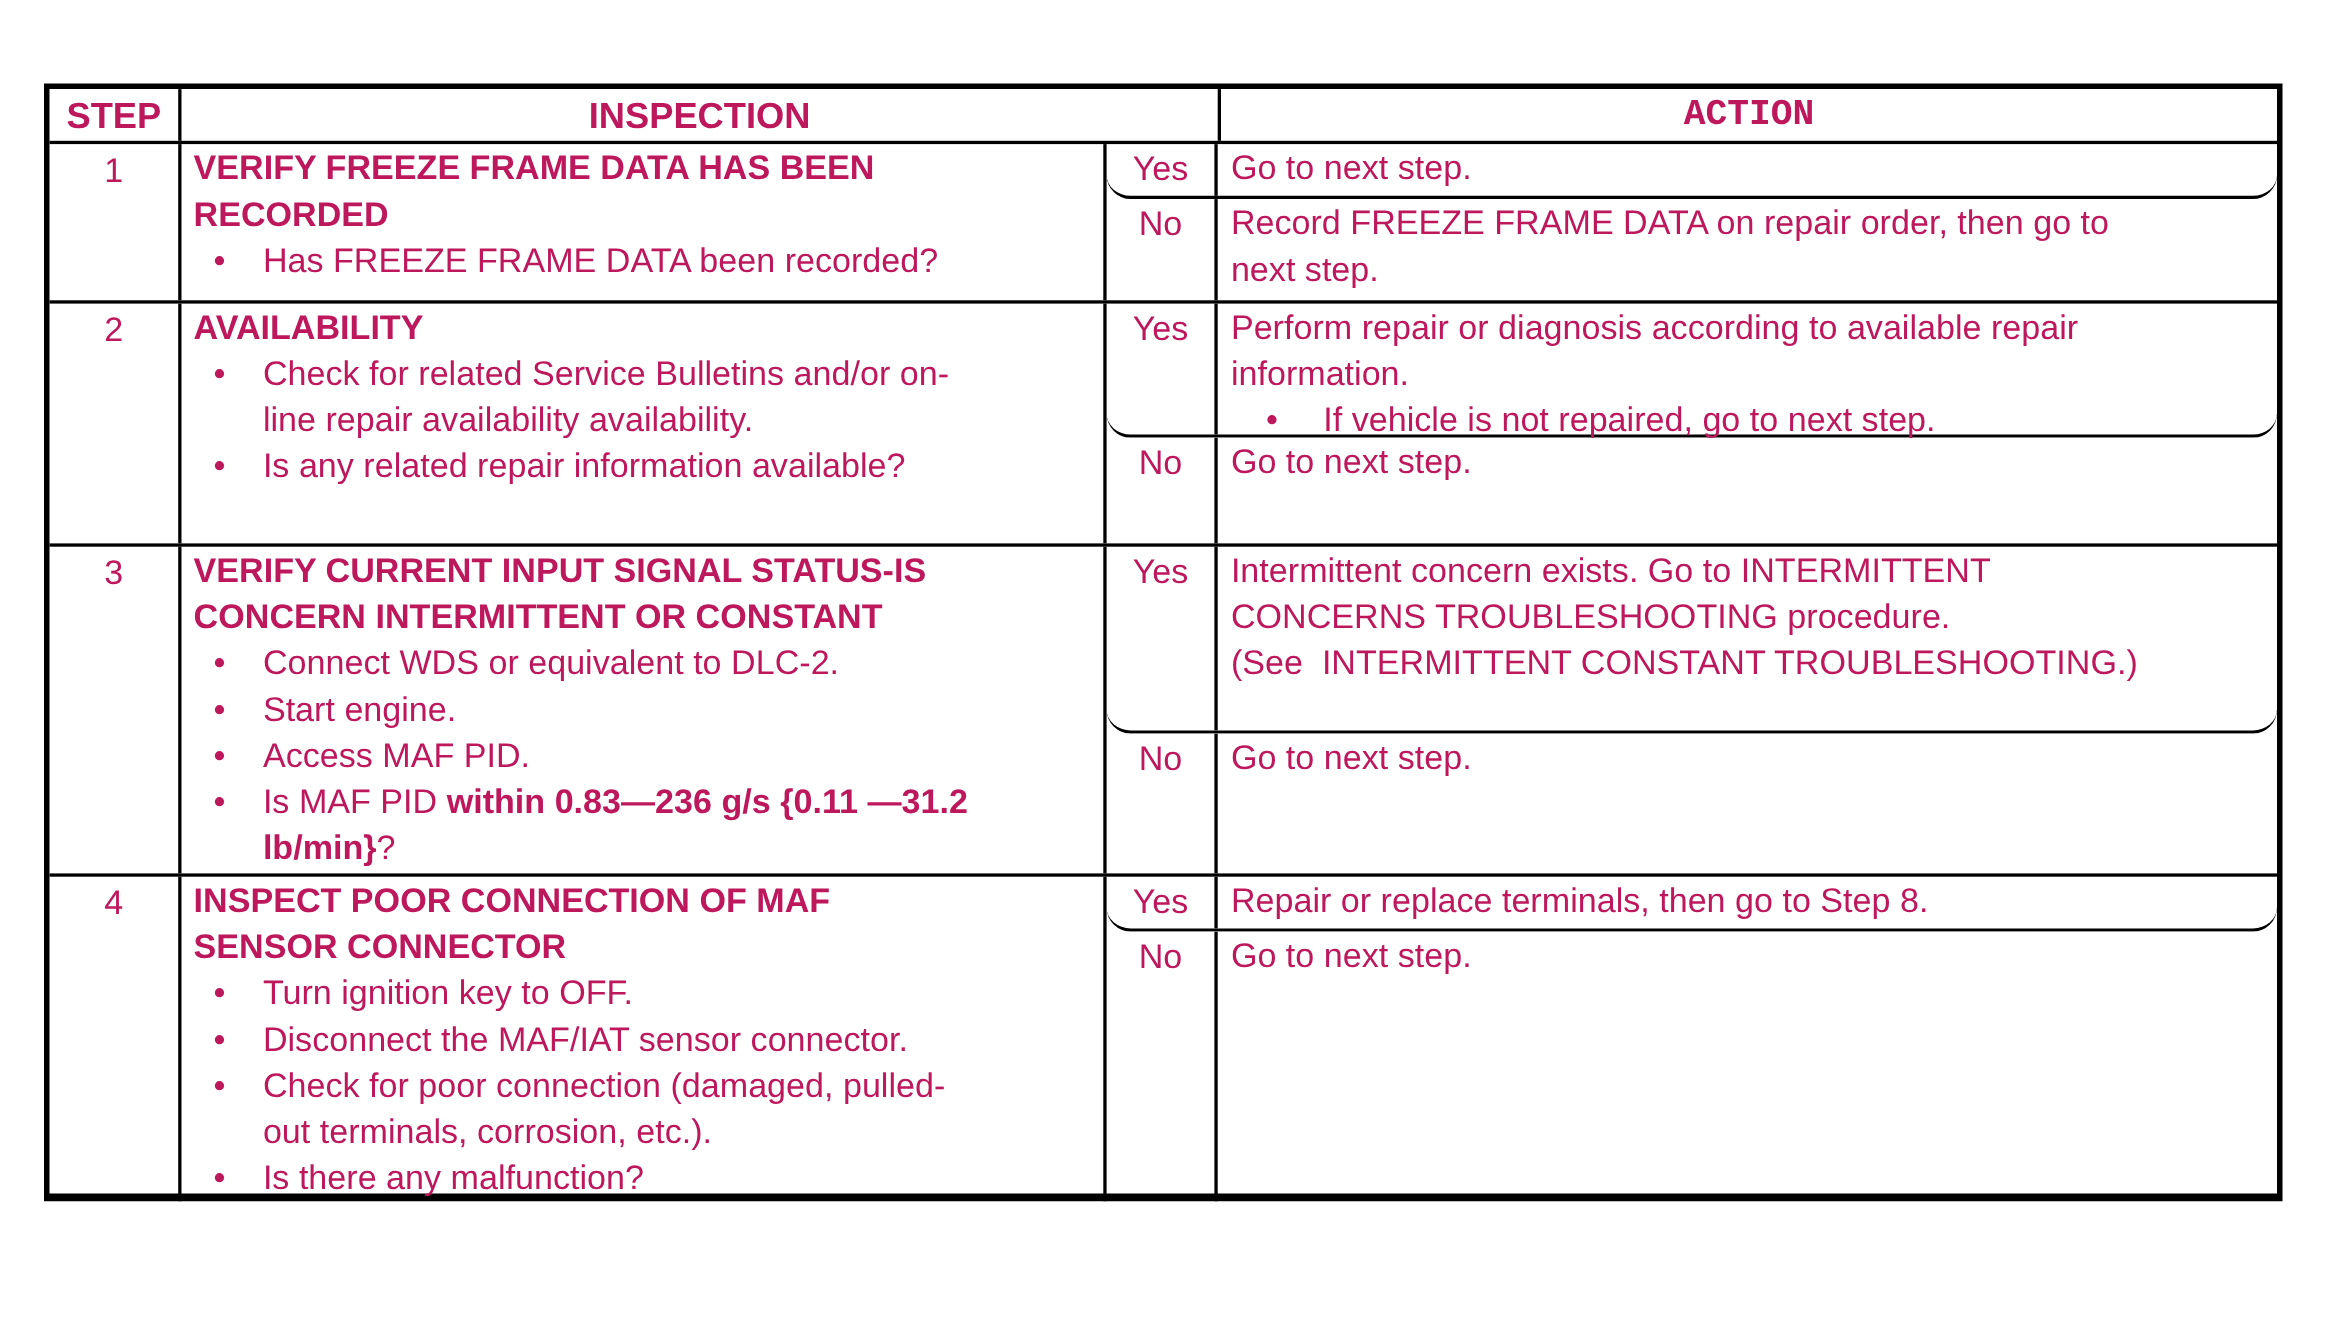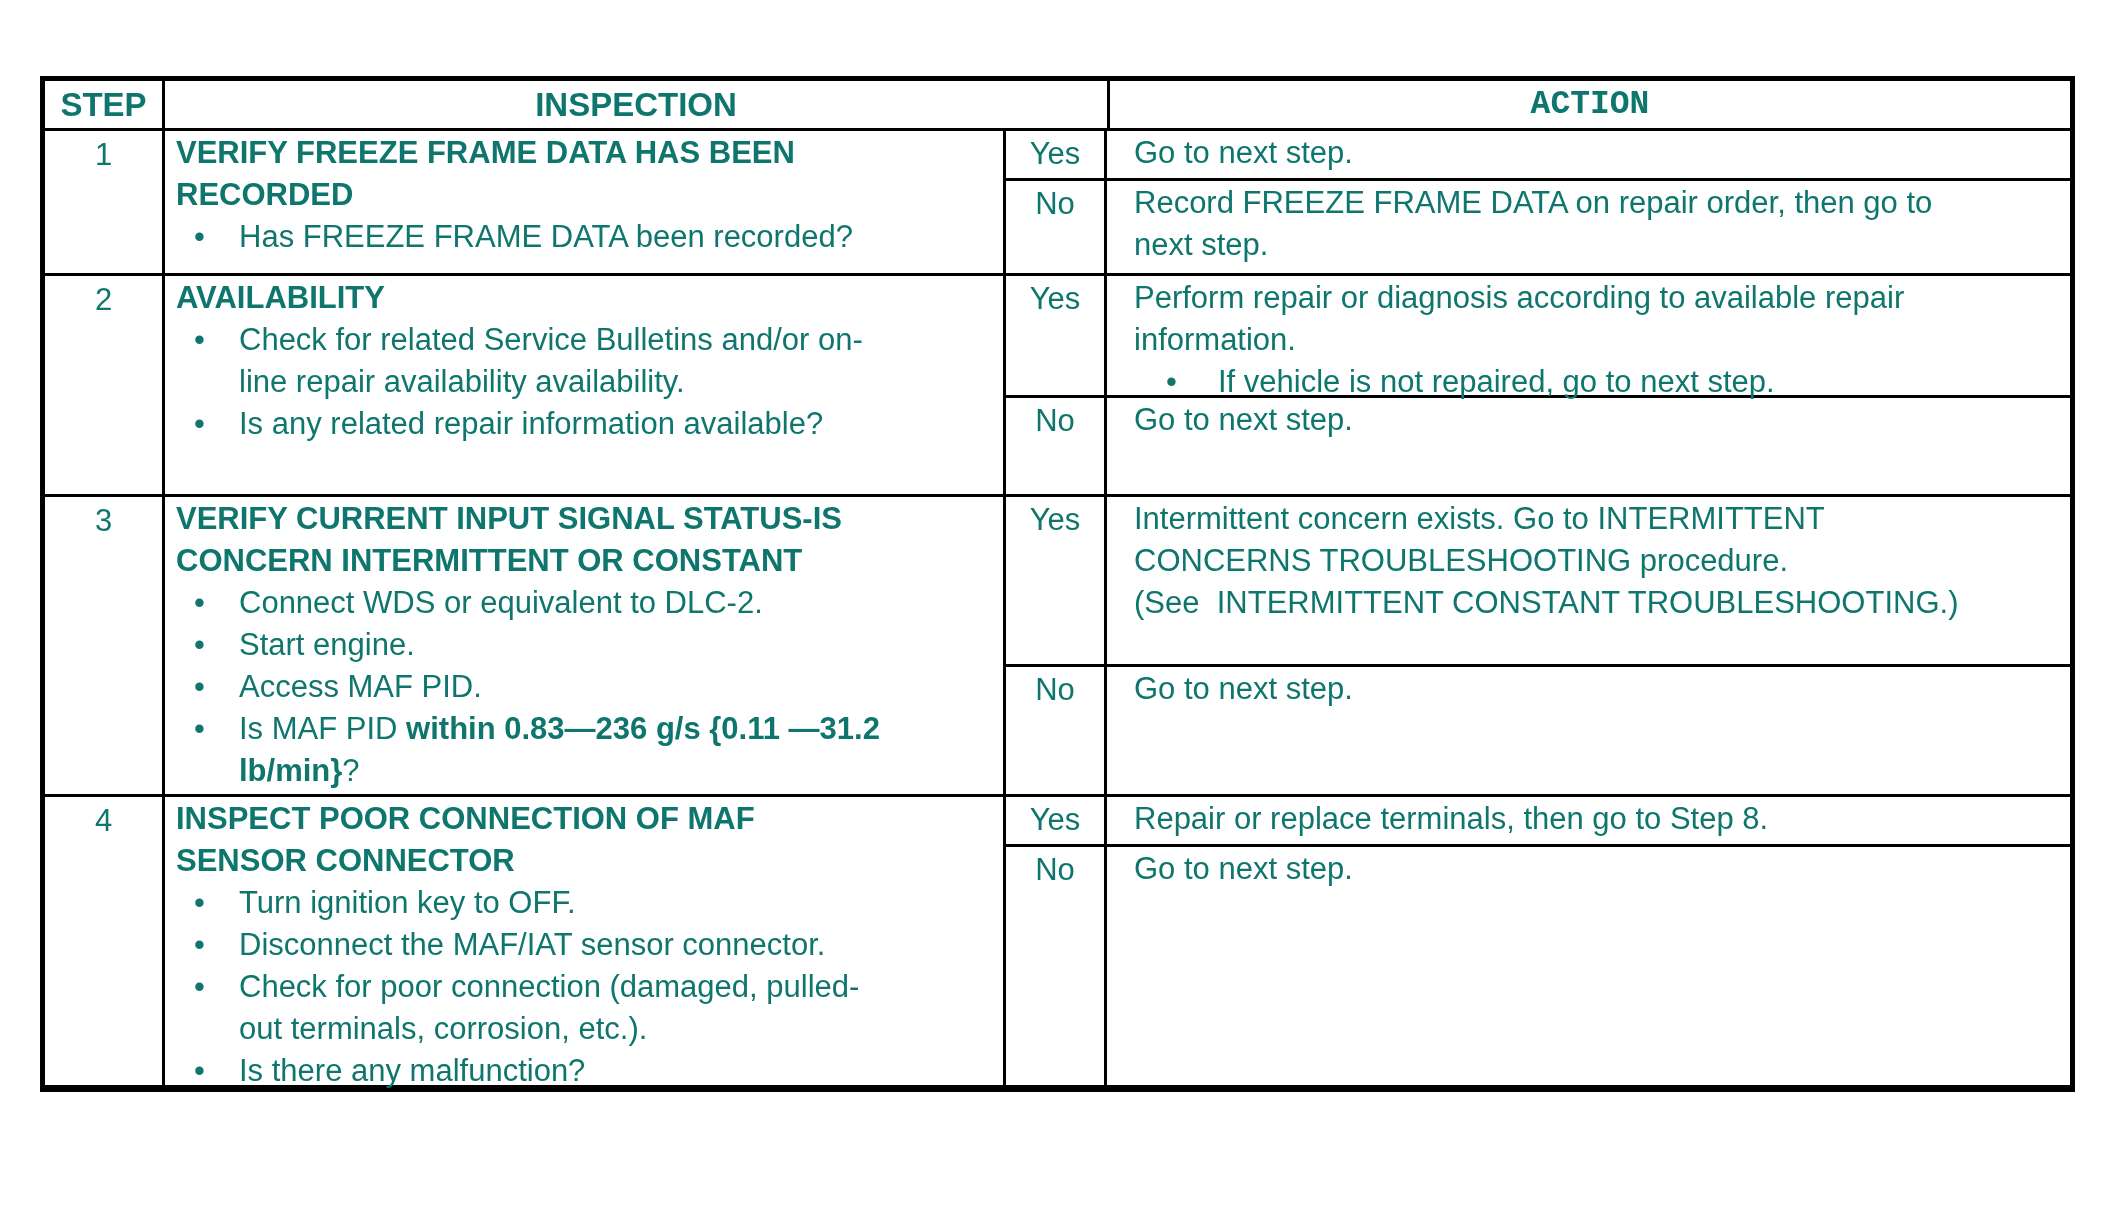--- a/index.html
+++ b/index.html
@@ -2,21 +2,21 @@
 <html><head>
 <meta charset="utf-8">
 <style>
   * { box-sizing: border-box; margin: 0; padding: 0; }
   html, body { background: #ffffff; }
   .page {
     position: relative;
     width: 2115px;
     height: 1165px;
     background: #ffffff;
-    color: #0f766e;
+    color: #be185d;
     font-family: "Liberation Sans", sans-serif;
     overflow: hidden;
   }
   .doc-table {
     position: absolute;
     left: 40px;
     top: 76px;
     width: 2035px;
     height: 1016px;
     border: 5px solid #000;
@@ -49,29 +49,29 @@
   .insp-cell { width: 841px; border-right: 3px solid #000; padding: 1px 6px 0 11px; flex: none; }
   .insp-title { font-weight: bold; }
   .tline, .bline { white-space: pre; }
 
   .bullet { display: flex; }
   .marker { flex: none; width: 63px; padding-left: 18px; }
   .act-bullet .marker { width: 84px; padding-left: 32px; }
 
   .branches { flex: 1; display: flex; flex-direction: column; }
   .branch { display: flex; flex: none; }
-  .branch-0 { border-bottom: 3px solid #000; }
+  .branch-0 { border-bottom: 3px solid #000; border-radius: 22px; }
   .branch-1 { flex: 1; border-bottom: none; }
   .row-0 .branch-0 { height: 50px; }
   .row-1 .branch-0 { height: 122px; }
   .row-2 .branch-0 { height: 170px; }
   .row-3 .branch-0 { height: 50px; }
 
   .ans-cell { width: 101px; border-right: 3px solid #000; text-align: center; padding-top: 2px; flex: none; }
-  .act-cell { flex: 1; padding: 1px 6px 0 12px; margin-left: 15px; }
+  .act-cell { flex: 1; padding: 1px 6px 0 12px; }
 
   .bold { font-weight: bold; }
 
   .figure-id {
     position: absolute;
     left: 38px;
     top: 1176px;
     font-size: 31px;
     font-weight: bold;
     letter-spacing: 0.5px;

